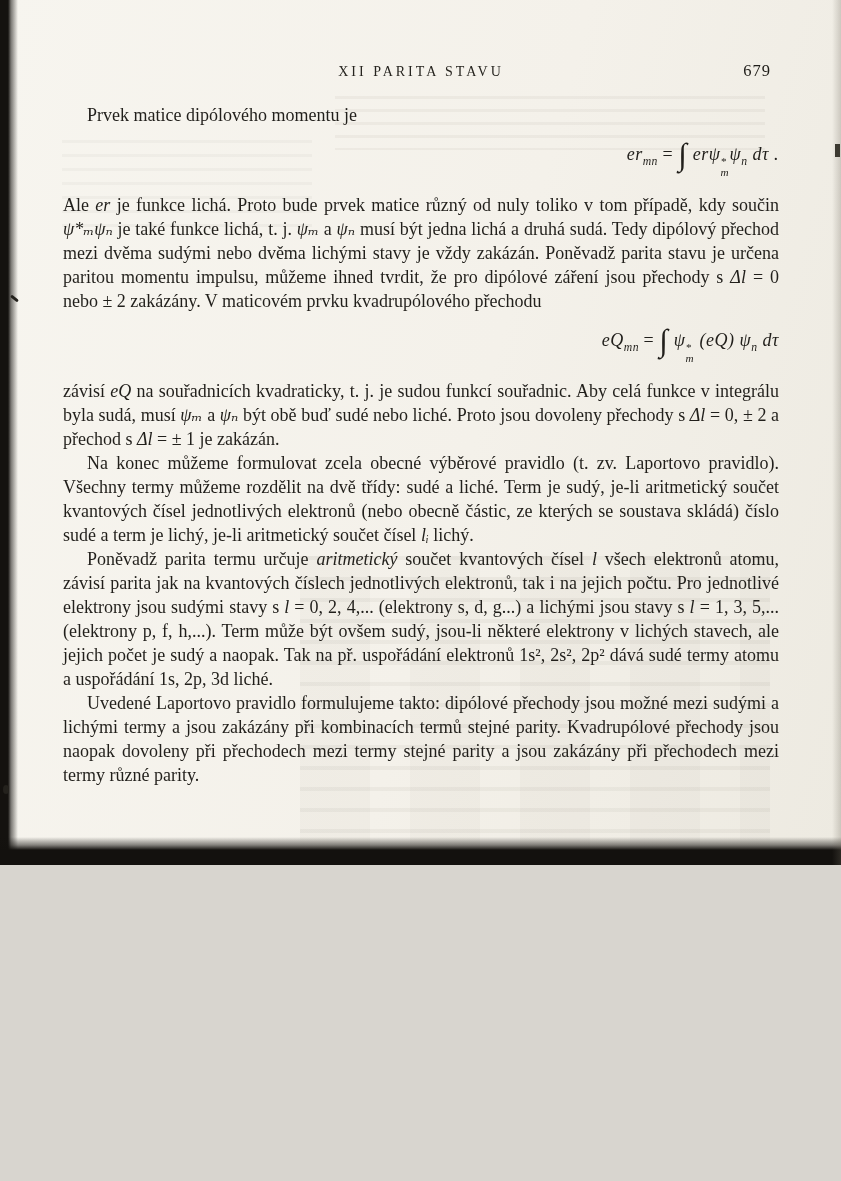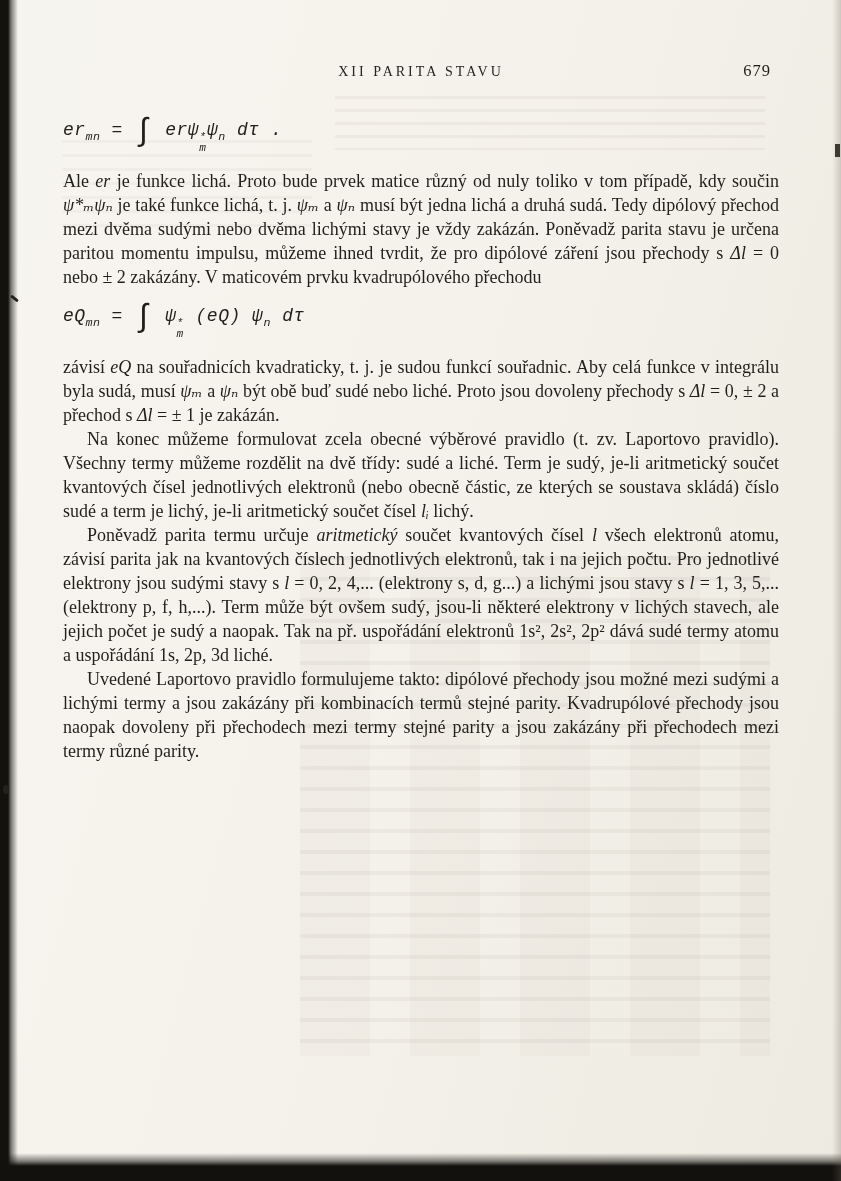--- a/index.html
+++ b/index.html
@@ -1,19 +1,19 @@
 <!DOCTYPE html>
 <html lang="cs" style="--ink: #211f1b; --paper: #f4f1ea;"><head>
 <meta charset="utf-8">
 <title>Scanned book page</title>
 <style>
   html,body{margin:0;padding:0;background:#d8d5cf;}
   .scan{
     position:relative;
-    width:841px;height:1181px;
+    width:841px;height:865px;
     margin:0 auto;
     background:linear-gradient(105deg,#f7f5ef 0%,#f4f1ea 55%,#edeae1 100%);
     overflow:hidden;
     font-family:"Liberation Serif","DejaVu Serif",serif;
     color:var(--ink,#211f1b);
   }
   
   .edge{position:absolute;pointer-events:none;}
   .edge-left{left:0;top:0;bottom:0;width:18px;
     background:linear-gradient(90deg,#14120f 0,#14120f 8px,rgba(20,18,15,.55) 11px,rgba(20,18,15,0) 18px);}
@@ -42,21 +42,21 @@
   
   .body-text{
     position:absolute;left:63px;top:103px;width:716px;
     font-size:18px;line-height:24px;text-align:justify;
     color:var(--ink,#211f1b);
   }
   .body-text p{margin:0;}
   .body-text p.indent{text-indent:24px;}
   .it{font-style:italic;}
   .equation{
-    text-align:left;margin:14px 0 15px;font-size:18px;line-height:26px;font-family:Liberation Mono, monospace;
+    text-align:right;margin:14px 0 15px;font-size:18px;line-height:26px;
   }
   .equation .it{letter-spacing:.5px;}
   sub{font-size:65%;font-style:italic;letter-spacing:.5px;}
   .integral{font-size:175%;font-style:normal;line-height:0;vertical-align:-.17em;margin:0 1px;}
   .ss{display:inline-flex;flex-direction:column;align-items:flex-start;
       font-size:62%;line-height:1;vertical-align:-.42em;font-style:italic;margin-right:1px;}
 </style>
 </head>
 <body>
 
@@ -65,20 +65,21 @@
   <div class="ghost ghost-a"></div>
   <div class="ghost ghost-b"></div>
   <div class="ghost ghost-c"></div>
 
   <header class="running-header">
     <span class="run-title">XII PARITA STAVU</span>
     <span class="page-num">679</span>
   </header>
 
   <main class="body-text">
+      <p class="indent"><span>Prvek matice dipólového momentu je</span></p>
       <div class="equation"><span class="it">er</span><sub>mn</sub><span> = </span><span class="integral">∫</span><span class="it"> erψ</span><span class="ss">
           <span>*</span>
           <span>m</span>
         </span><span class="it">ψ</span><sub>n</sub><span class="it"> dτ .</span></div>
       <p class=""><span>Ale </span><span class="it">er</span><span> je funkce lichá. Proto bude prvek matice různý od nuly toliko v tom případě, kdy součin </span><span class="it">ψ*ₘψₙ</span><span> je také funkce lichá, t. j. </span><span class="it">ψₘ</span><span> a </span><span class="it">ψₙ</span><span> musí být jedna lichá a druhá sudá. Tedy dipólový přechod mezi dvěma sudými nebo dvěma lichými stavy je vždy zakázán. Poněvadž parita stavu je určena paritou momentu impulsu, můžeme ihned tvrdit, že pro dipólové záření jsou přechody s </span><span class="it">Δl</span><span> = 0 nebo ± 2 zakázány. V maticovém prvku kvadrupólového přechodu</span></p>
       <div class="equation"><span class="it">eQ</span><sub>mn</sub><span> = </span><span class="integral">∫</span><span class="it"> ψ</span><span class="ss">
           <span>*</span>
           <span>m</span>
         </span><span class="it"> (eQ) </span><span class="it">ψ</span><sub>n</sub><span class="it"> dτ</span></div>
       <p class=""><span>závisí </span><span class="it">eQ</span><span> na souřadnicích kvadraticky, t. j. je sudou funkcí souřadnic. Aby celá funkce v integrálu byla sudá, musí </span><span class="it">ψₘ</span><span> a </span><span class="it">ψₙ</span><span> být obě buď sudé nebo liché. Proto jsou dovoleny přechody s </span><span class="it">Δl</span><span> = 0, ± 2 a přechod s </span><span class="it">Δl</span><span> = ± 1 je zakázán.</span></p>

